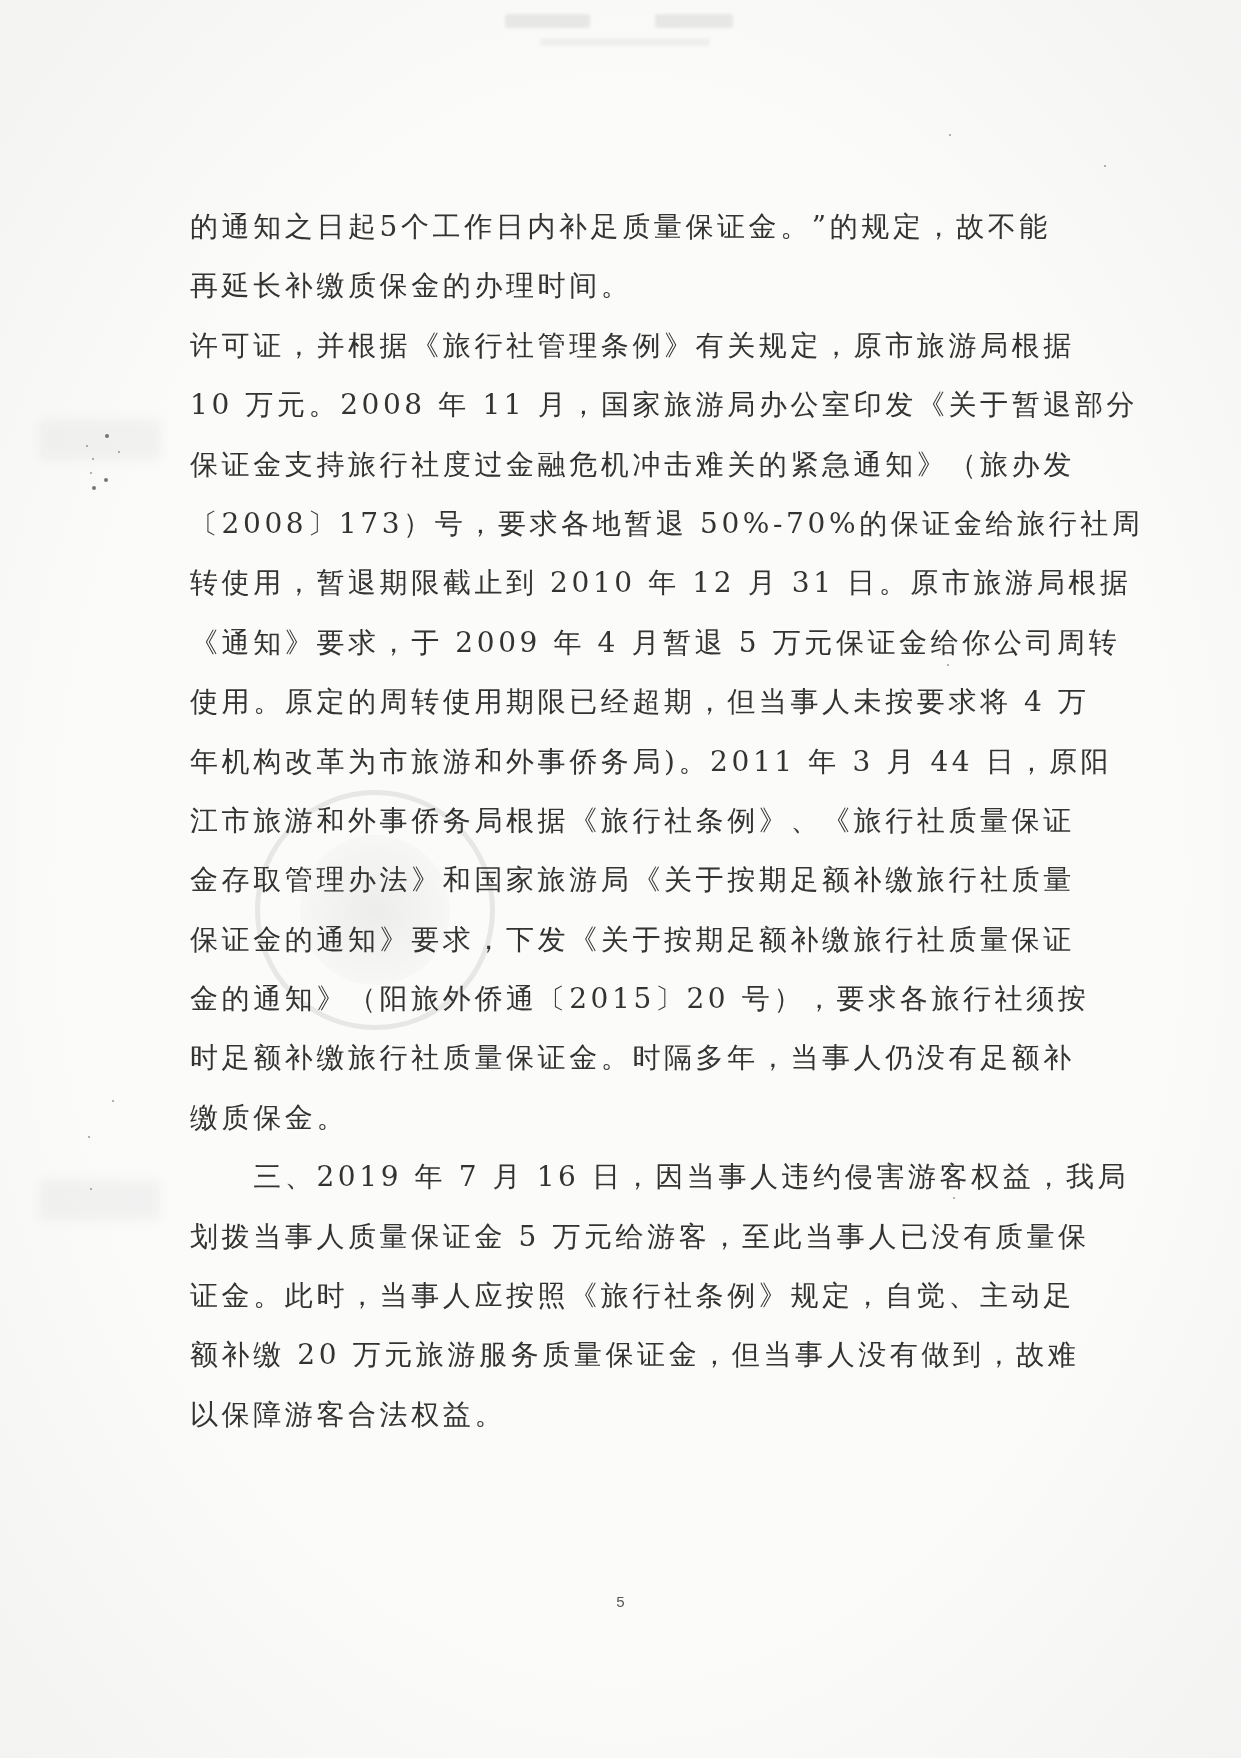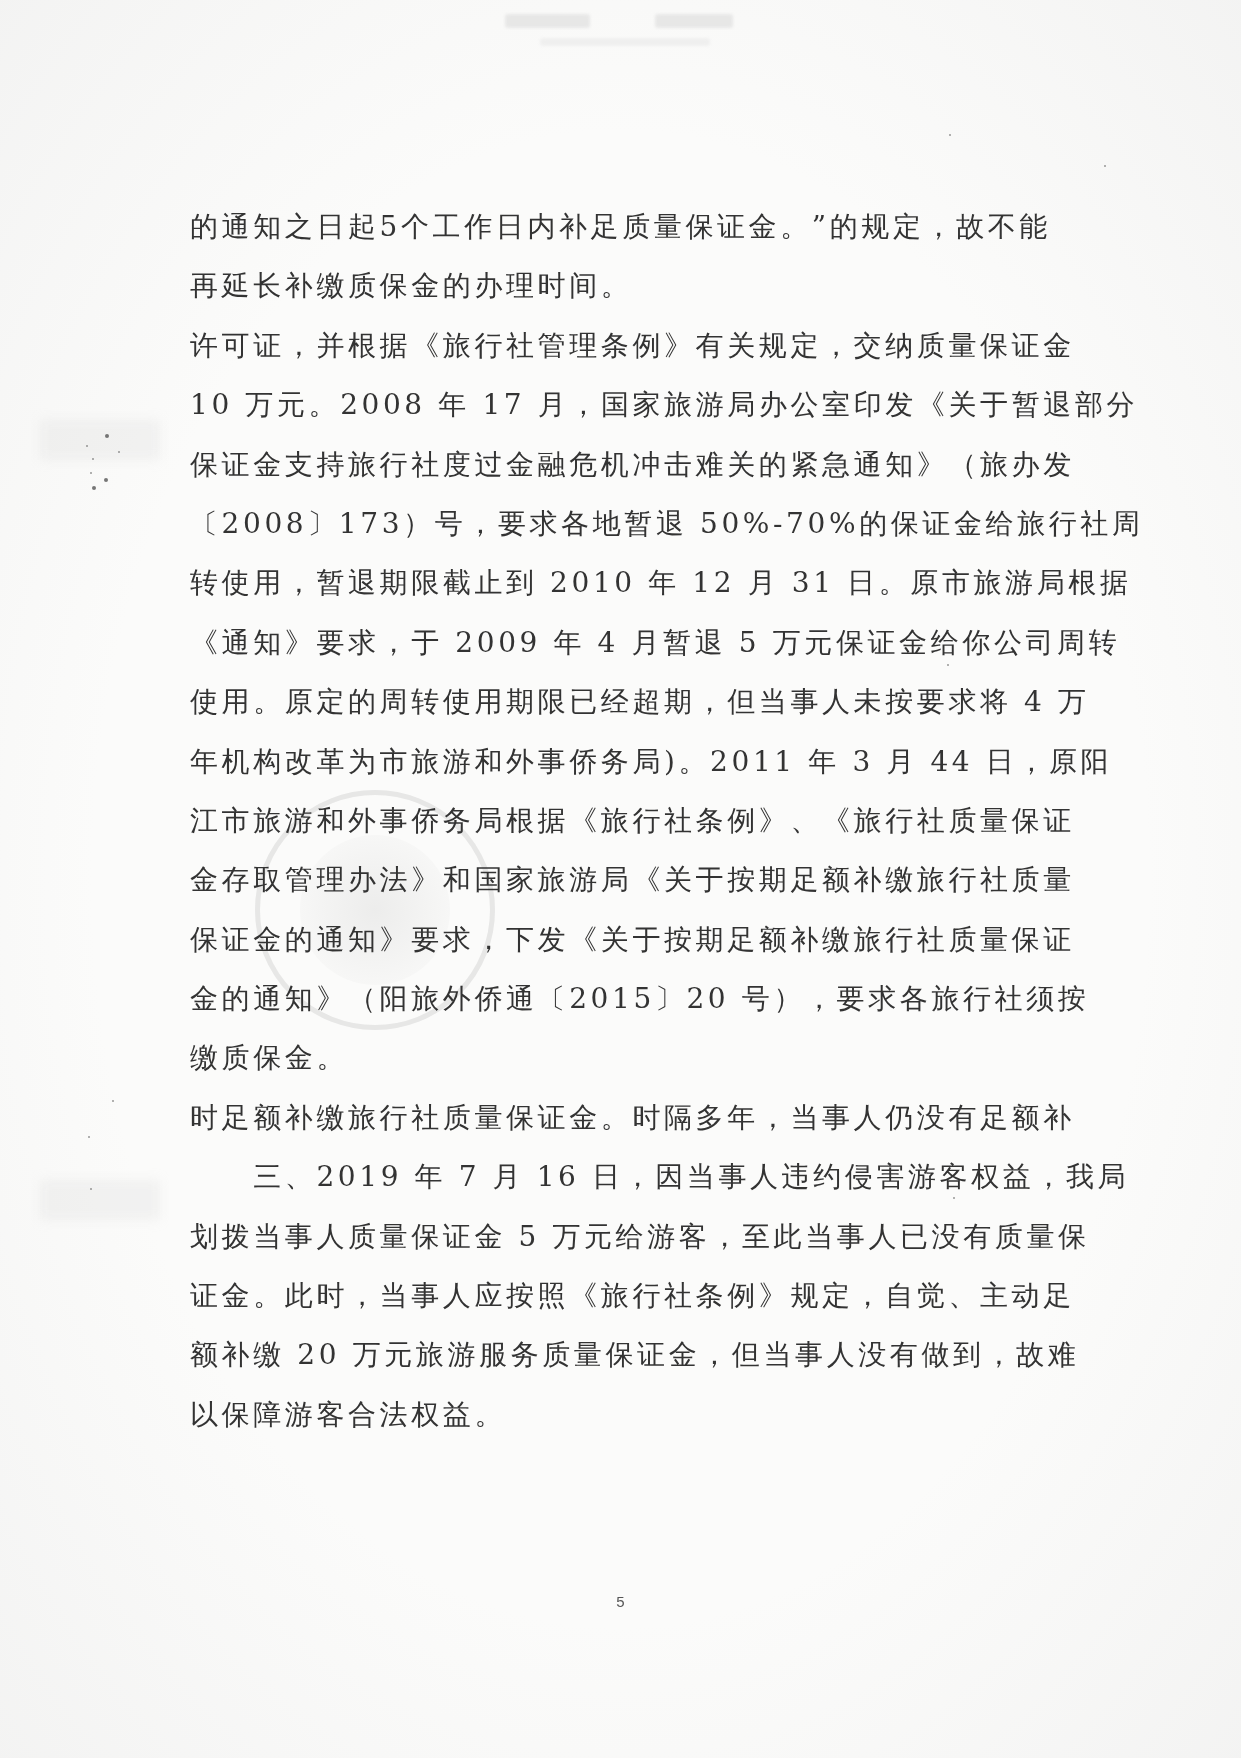--- a/index.html
+++ b/index.html
@@ -120,34 +120,34 @@
   <div class="speck small" style="left:947px; top:664px"></div>
   <div class="speck small" style="left:953px; top:1197px"></div>
 
   <div class="stamp">
     <div class="stamp-inner"></div>
   </div>
 
   <div class="body-text">
     <div class="line">的通知之日起5个工作日内补足质量保证金。”的规定，故不能</div>
     <div class="line">再延长补缴质保金的办理时间。</div>
-    <div class="line">许可证，并根据《旅行社管理条例》有关规定，交纳质量保证金</div>
-    <div class="line">10 万元。2008 年 17 月，国家旅游局办公室印发《关于暂退部分</div>
+    <div class="line">许可证，并根据《旅行社管理条例》有关规定，原市旅游局根据</div>
+    <div class="line">10 万元。2008 年 11 月，国家旅游局办公室印发《关于暂退部分</div>
     <div class="line">保证金支持旅行社度过金融危机冲击难关的紧急通知》（旅办发</div>
     <div class="line">〔2008〕173）号，要求各地暂退 50%-70%的保证金给旅行社周</div>
     <div class="line">转使用，暂退期限截止到 2010 年 12 月 31 日。原市旅游局根据</div>
     <div class="line">《通知》要求，于 2009 年 4 月暂退 5 万元保证金给你公司周转</div>
     <div class="line">使用。原定的周转使用期限已经超期，但当事人未按要求将 4 万</div>
     <div class="line">年机构改革为市旅游和外事侨务局)。2011 年 3 月 44 日，原阳</div>
     <div class="line">江市旅游和外事侨务局根据《旅行社条例》、《旅行社质量保证</div>
     <div class="line">金存取管理办法》和国家旅游局《关于按期足额补缴旅行社质量</div>
     <div class="line">保证金的通知》要求，下发《关于按期足额补缴旅行社质量保证</div>
     <div class="line">金的通知》（阳旅外侨通〔2015〕20 号），要求各旅行社须按</div>
+    <div class="line">时足额补缴旅行社质量保证金。时隔多年，当事人仍没有足额补</div>
     <div class="line">缴质保金。</div>
-    <div class="line">时足额补缴旅行社质量保证金。时隔多年，当事人仍没有足额补</div>
     <div class="line">　　三、2019 年 7 月 16 日，因当事人违约侵害游客权益，我局</div>
     <div class="line">划拨当事人质量保证金 5 万元给游客，至此当事人已没有质量保</div>
     <div class="line">证金。此时，当事人应按照《旅行社条例》规定，自觉、主动足</div>
     <div class="line">额补缴 20 万元旅游服务质量保证金，但当事人没有做到，故难</div>
     <div class="line">以保障游客合法权益。</div>
   </div>
 
   <div class="page-number">5</div>
 </div>
 

